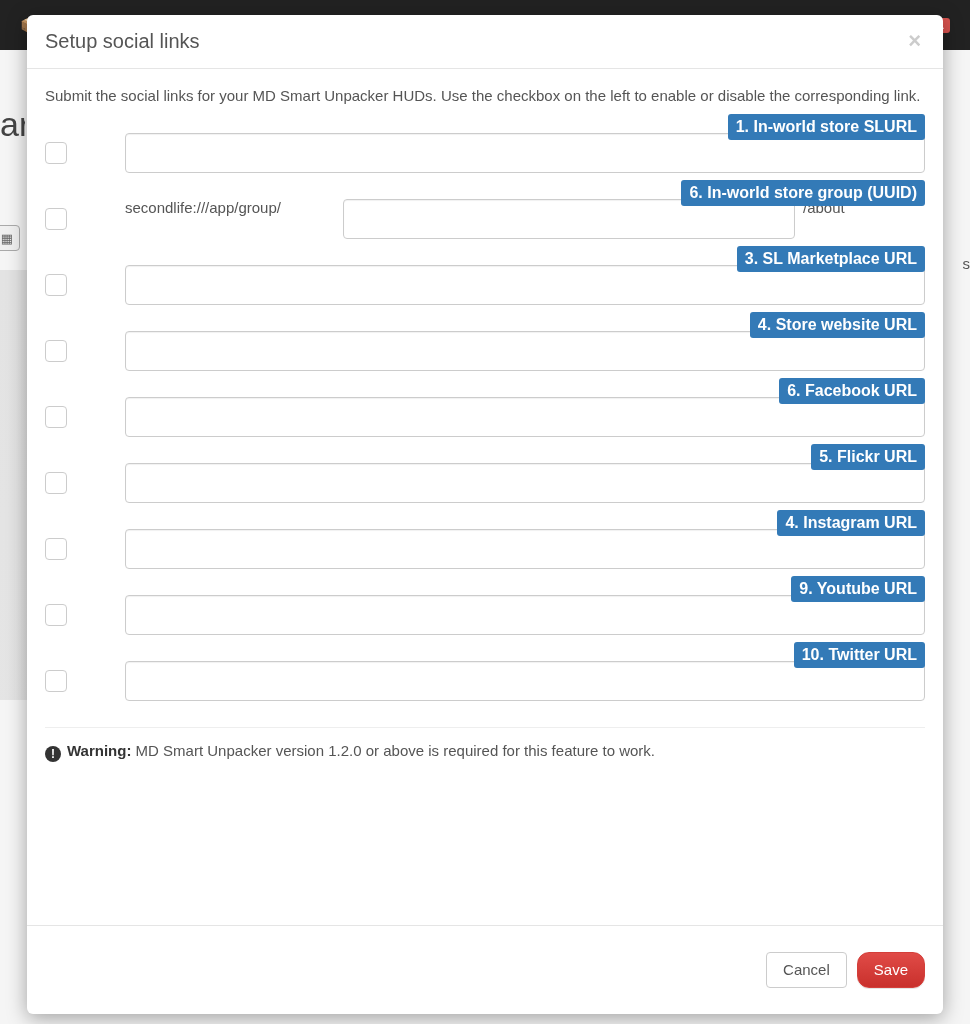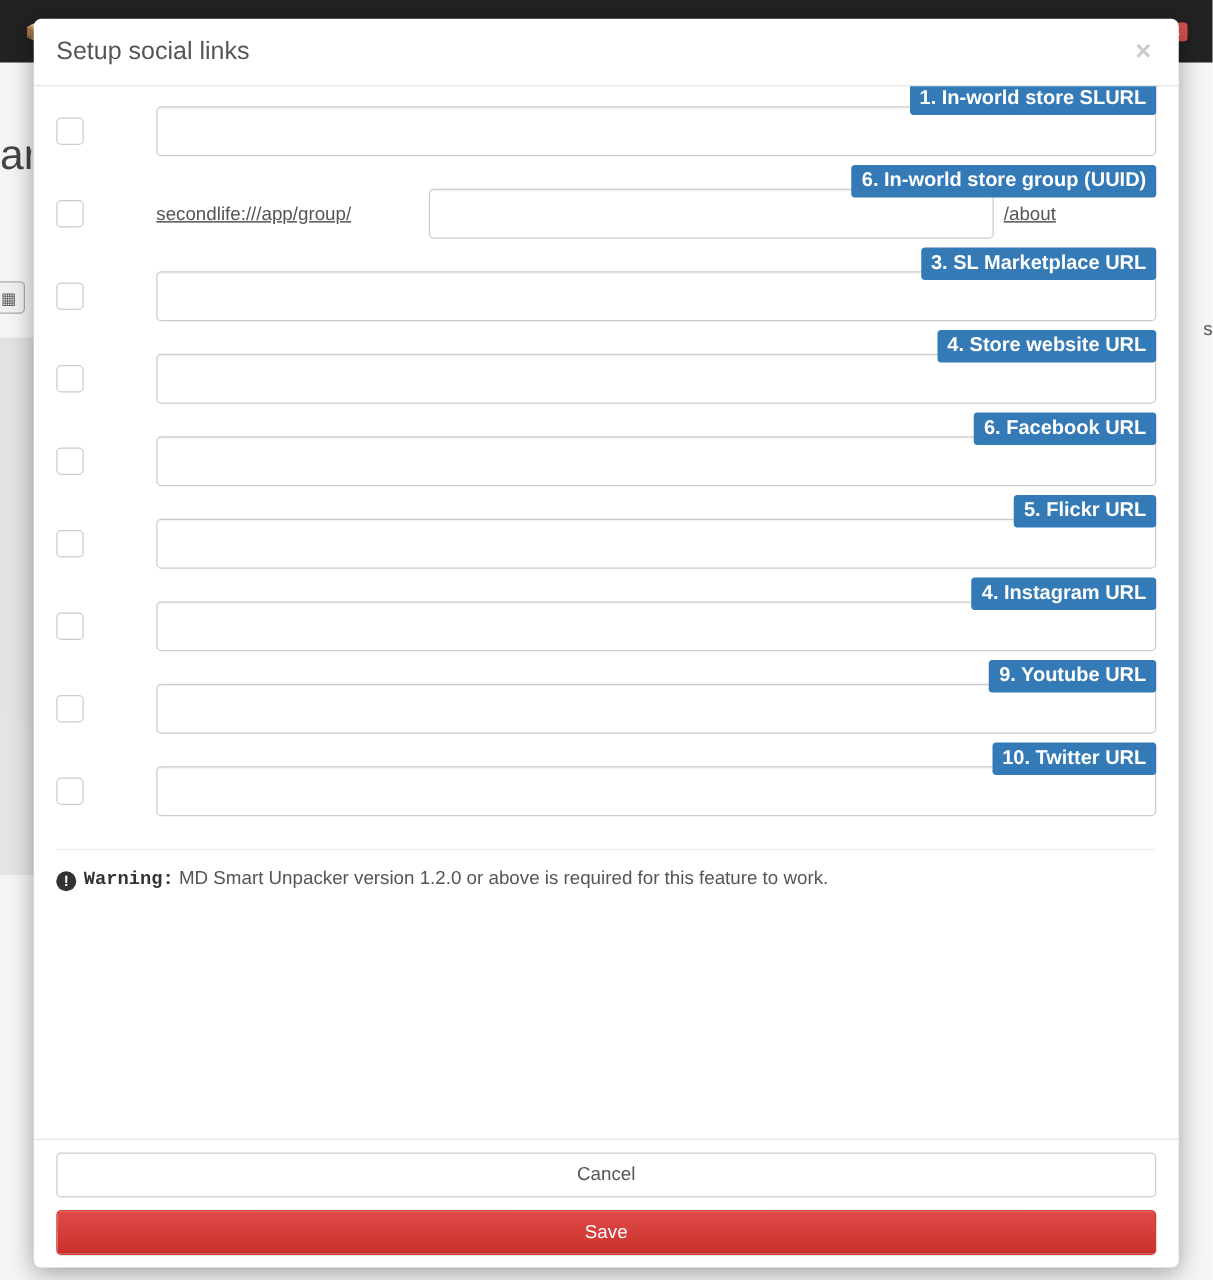--- a/index.html
+++ b/index.html
@@ -107,21 +107,21 @@
   .link-row .chk-wrap {
     width: 80px;
     display:flex; align-items:center;
   }
   .fake-checkbox {
     width:20px; height:20px;
     border:1px solid #ccc; border-radius:4px; background:#fff;
     cursor:pointer;
   }
 
-  .link-row .fields { flex:1; display:flex; align-items:center;text-decoration:underline; }
+  .link-row .fields { flex:1; display:flex; align-items:flex-start; }
   .text-input {
     flex:1;
     height:38px;
     border:1px solid #ccc;
     border-radius:4px;
     box-shadow: inset 0 1px 1px rgba(0,0,0,.06);
     padding: 0 10px;
     font-size:14px; color:#555;
     background:#fff;
   }
@@ -141,40 +141,40 @@
     line-height:1.4;
   }
 
   hr.sep { border:none; border-top:1px solid #eee; margin: 4px 0 14px 0; }
   .warning-line { font-size:15px; color:#555; margin-bottom:24px; display:flex; align-items:baseline; }
   .warning-line .w-icon {
     display:inline-block; width:16px; height:16px; border-radius:50%;
     background:#333; color:#fff; font-weight:bold; text-align:center; line-height:16px; font-size:12px;
     margin-right:6px; flex-shrink:0; transform:translateY(2px);
   }
-  .warning-line b { font-weight:bold; color:#333;font-family:Liberation Mono, monospace; }
+  .warning-line b { font-weight:bold; color:#333; }
 
   
   .modal-footer {
     border-top:1px solid #e5e5e5;
-    padding: 10px 18px;
-    display:flex; justify-content:flex-end; gap:10px;flex-direction:column;
+    padding: 26px 18px;
+    display:flex; justify-content:flex-end; gap:10px;
   }
   .btn {
     display:inline-block;
     padding: 8px 16px;
     font-size:15px;
     border-radius:4px;
     cursor:pointer;
     border:1px solid transparent;
     line-height:1.2;
   }
   .btn-default { background:#fff; color:#555; border-color:#ccc; }
   .btn-danger { background:#d9534f; color:#fff; border-color:#d43f3a;
-    background:linear-gradient(#e04b47,#c9302c); box-shadow:0 1px 0 rgba(0,0,0,.1);
+    background:linear-gradient(#e04b47,#c9302c); box-shadow:0 1px 0 rgba(0,0,0,.1);border-radius:12px;
   }
 </style>
 </head>
 <body>
 
 <div class="navbar">
   <span class="nav-item products">
     <span class="ic">📦</span>
     <span>Products</span>
   </span>
@@ -207,20 +207,21 @@
 <div class="modal-overlay">
   <div class="modal">
 
     <div class="modal-header">
       <h3 class="modal-title">Setup social links</h3>
       <button class="modal-close">×</button>
     </div>
 
     <div class="modal-body">
 
+      <p class="modal-intro">Submit the social links for your MD Smart Unpacker HUDs. Use the checkbox on the left to enable or disable the corresponding link.</p>
 
       <div class="link-row">
         <span class="row-badge">1. In-world store SLURL</span>
         <div class="chk-wrap">
             <div class="fake-checkbox"></div>
           </div>
         <div class="fields">
           <input class="text-input" value="" style="">
         </div>
       </div>

